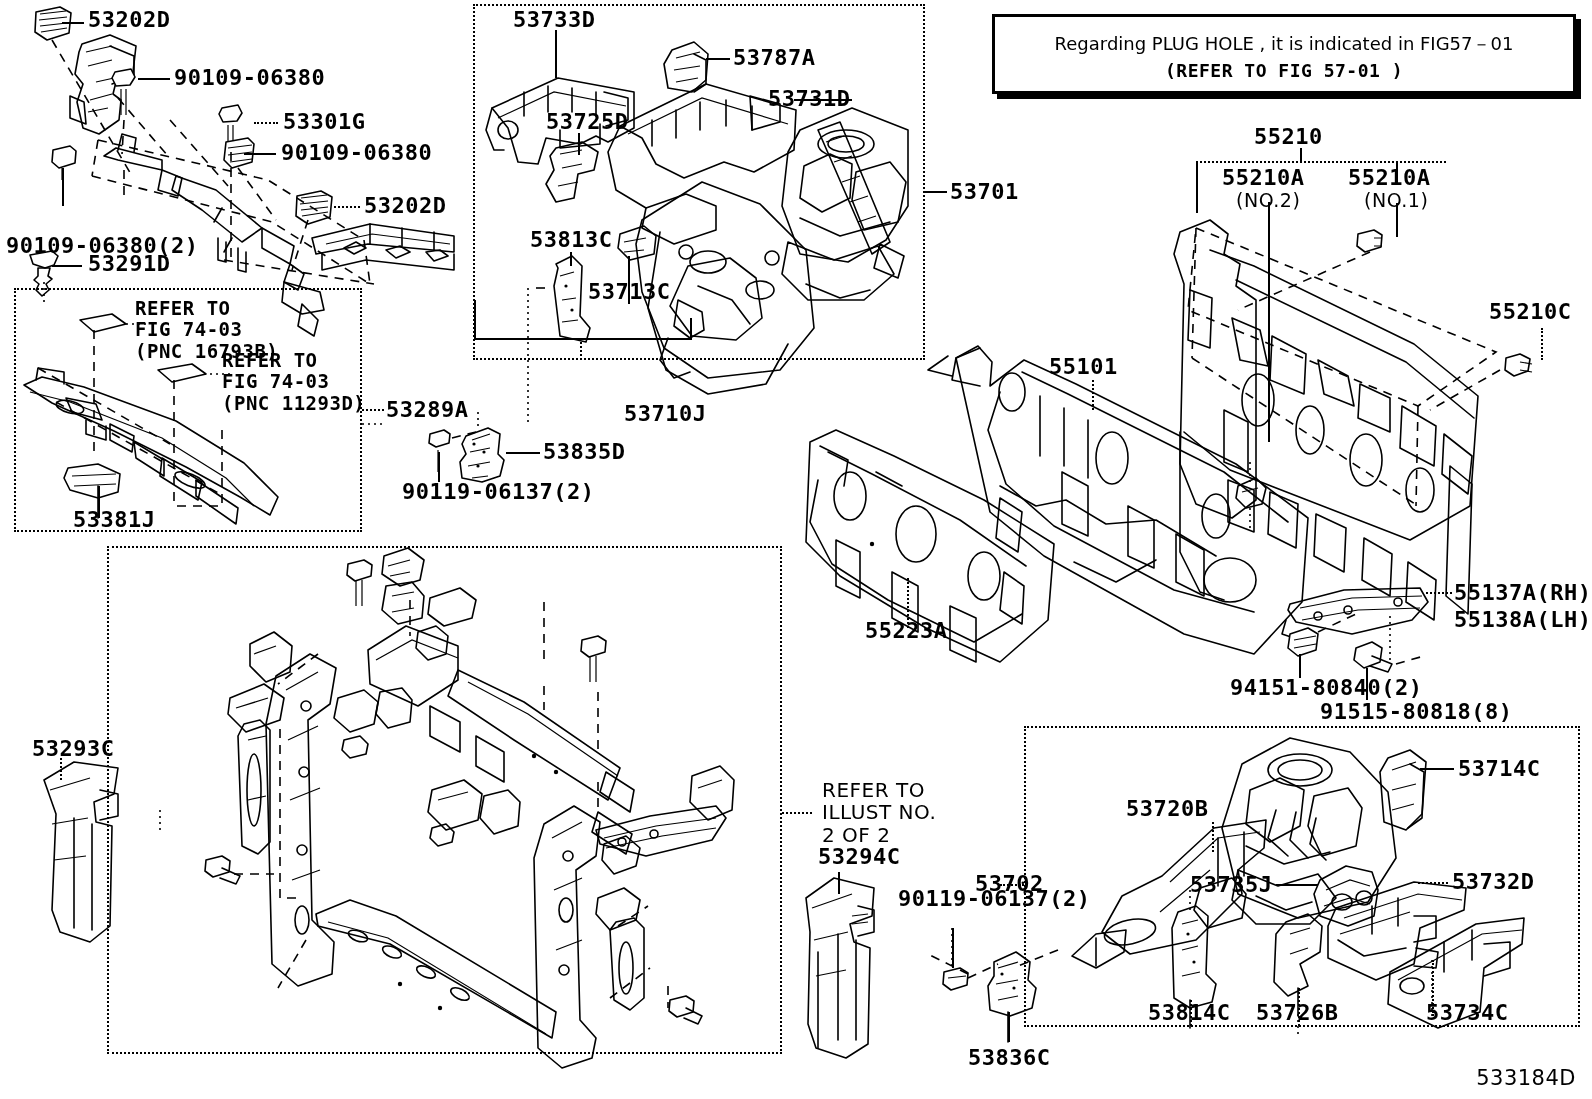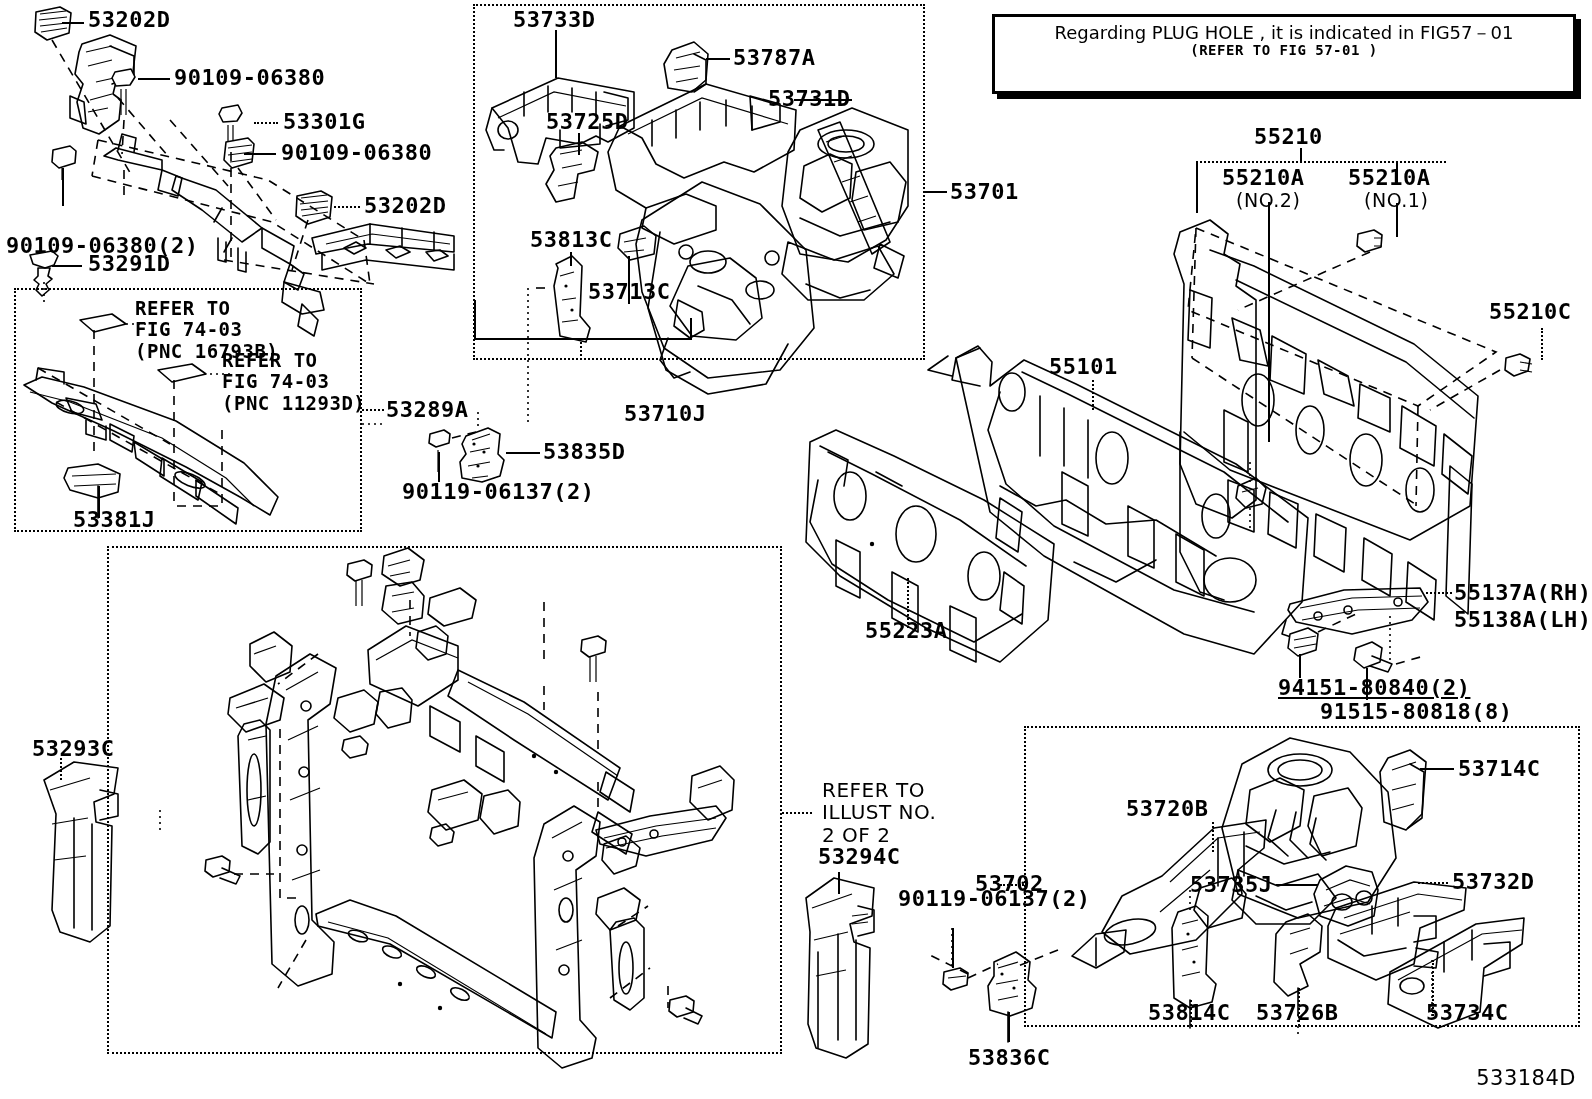--- a/index.html
+++ b/index.html
@@ -45,22 +45,22 @@
 
   <div class="dbox" style="left:473px;top:4px;width:452px;height:356px;"></div>
 
   <div class="dbox" style="left:14px;top:288px;width:348px;height:244px;"></div>
 
   <div class="dbox" style="left:107px;top:546px;width:675px;height:508px;"></div>
 
   <div class="dbox" style="left:1024px;top:726px;width:556px;height:301px;"></div>
 
   <div class="notebox" style="left:992px;top:14px;width:584px;height:80px;padding:5px 8px 0;">
-    <div class="lbl sans" style="position:static;font-size:18px;font-weight:400;letter-spacing:0;margin-top:1px;">Regarding PLUG HOLE , it is indicated in FIG57－01</div>
-    <div class="lbl" style="position:static;font-size:14px;font-weight:700;margin-top:0;">(REFER TO FIG 57-01 )</div>
+    <div class="lbl sans" style="position:static;font-size:18px;font-weight:400;letter-spacing:0;margin-top:12px;">Regarding PLUG HOLE , it is indicated in FIG57－01</div>
+    <div class="lbl" style="position:static;font-size:18px;font-weight:700;margin-top:7px;">(REFER TO FIG 57-01 )</div>
   </div>
 
   <svg class="art" viewBox="0 0 1592 1099">
 
     <g>
 
       <path class="pf" d="M36 12 l24 -5 l11 6 l-2 20 l-22 7 l-12 -8 z"></path>
       <path class="pt" d="M40 14 l26 -3 M39 20 l28 -3 M40 26 l27 -3 M41 32 l26 -4"></path>
 
       <path class="p" d="M82 44 l28 -9 l26 11 l-3 26 l-16 6 l-4 16 l8 6 l-2 20 l-20 14
@@ -602,21 +602,21 @@
   <div class="lbl s22" style="left:1254px;top:125px;">55210</div>
   <div class="lbl s22" style="left:1222px;top:166px;">55210A</div>
   <div class="lbl s19 sans thin" style="left:1236px;top:190px;">(NO.2)</div>
   <div class="lbl s22" style="left:1348px;top:166px;">55210A</div>
   <div class="lbl s19 sans thin" style="left:1364px;top:190px;">(NO.1)</div>
   <div class="lbl s22" style="left:1489px;top:300px;">55210C</div>
   <div class="lbl s22" style="left:1049px;top:355px;">55101</div>
   <div class="lbl s22" style="left:865px;top:619px;">55223A</div>
   <div class="lbl s22" style="left:1454px;top:581px;">55137A(RH)</div>
   <div class="lbl s22" style="left:1454px;top:608px;">55138A(LH)</div>
-  <div class="lbl s22" style="left:1278px;top:676px;text-decoration:underline;">94151-80840(2)</div>
+  <div class="lbl s22" style="left:1230px;top:676px;">94151-80840(2)</div>
   <div class="lbl s22" style="left:1320px;top:700px;">91515-80818(8)</div>
 
   <div class="lbl s22" style="left:32px;top:737px;">53293C</div>
   <div style="position:absolute;left:822px;top:779px;">
     <div class="lbl s20 sans thin" style="position:static;">REFER TO</div>
     <div class="lbl s20 sans thin" style="position:static;">ILLUST NO.</div>
     <div class="lbl s20 sans thin" style="position:static;">2 OF 2</div>
   </div>
   <div class="lbl s22" style="left:818px;top:845px;">53294C</div>
 

